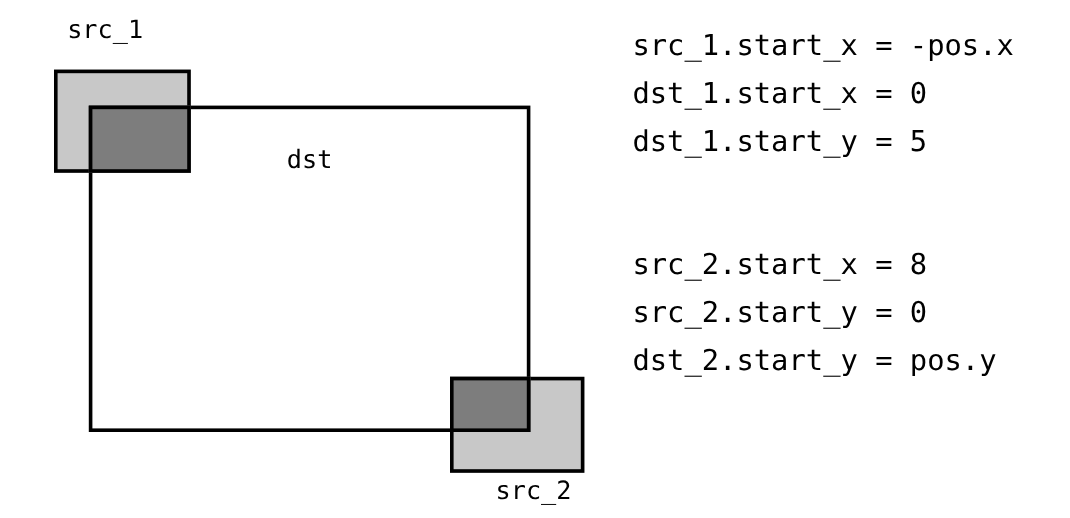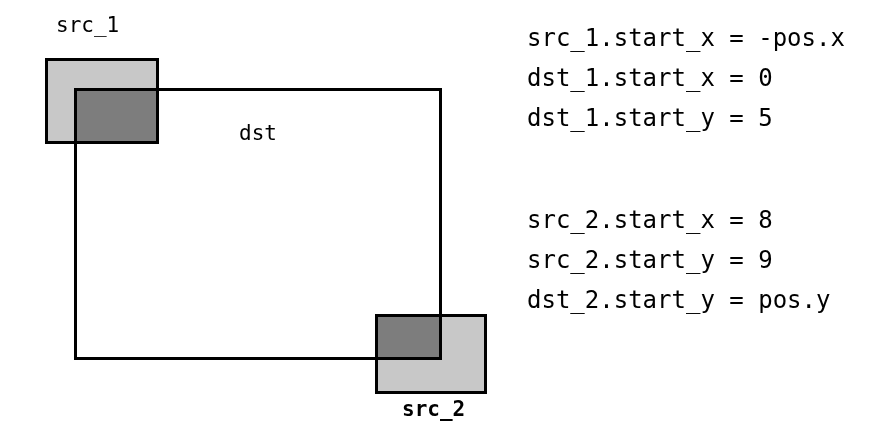--- a/index.html
+++ b/index.html
@@ -33,21 +33,21 @@
   .rect-ov2     { left: 375px; top: 314px; width: 67px;  height: 46px;  z-index: 3; }
   .diagram-label {
     position: absolute;
     font-size: 21px;
     line-height: 26px;
     white-space: pre;
     z-index: 4;
   }
   .label-src1 { left: 56px;  top: 12px; }
   .label-dst  { left: 239px; top: 72px; margin-top: 48px; }
-  .label-src2 { left: 402px; top: 396px; font-weight: bold; }
+  .label-src2 { left: 413px; top: 396px; }
   .code {
     position: absolute;
     left: 527px;
     top: 18px;
     font-size: 24px;
   }
   .code-line {
     height: 40px;
     line-height: 40px;
     white-space: pre;
@@ -68,15 +68,15 @@
   <div class="rect rect-ov1" style="background: rgb(125, 125, 125);"></div>
   <div class="rect rect-ov2" style="background: rgb(125, 125, 125);"></div>
 </div>
 
 <div class="code">
   <div class="code-line">src_1.start_x = -pos.x</div>
   <div class="code-line">dst_1.start_x = 0</div>
   <div class="code-line">dst_1.start_y = 5</div>
   <div class="code-gap"></div>
   <div class="code-line">src_2.start_x = 8</div>
-  <div class="code-line">src_2.start_y = 9</div>
+  <div class="code-line">src_2.start_y = 0</div>
   <div class="code-line">dst_2.start_y = pos.y</div>
 </div>
 
 </body></html>

